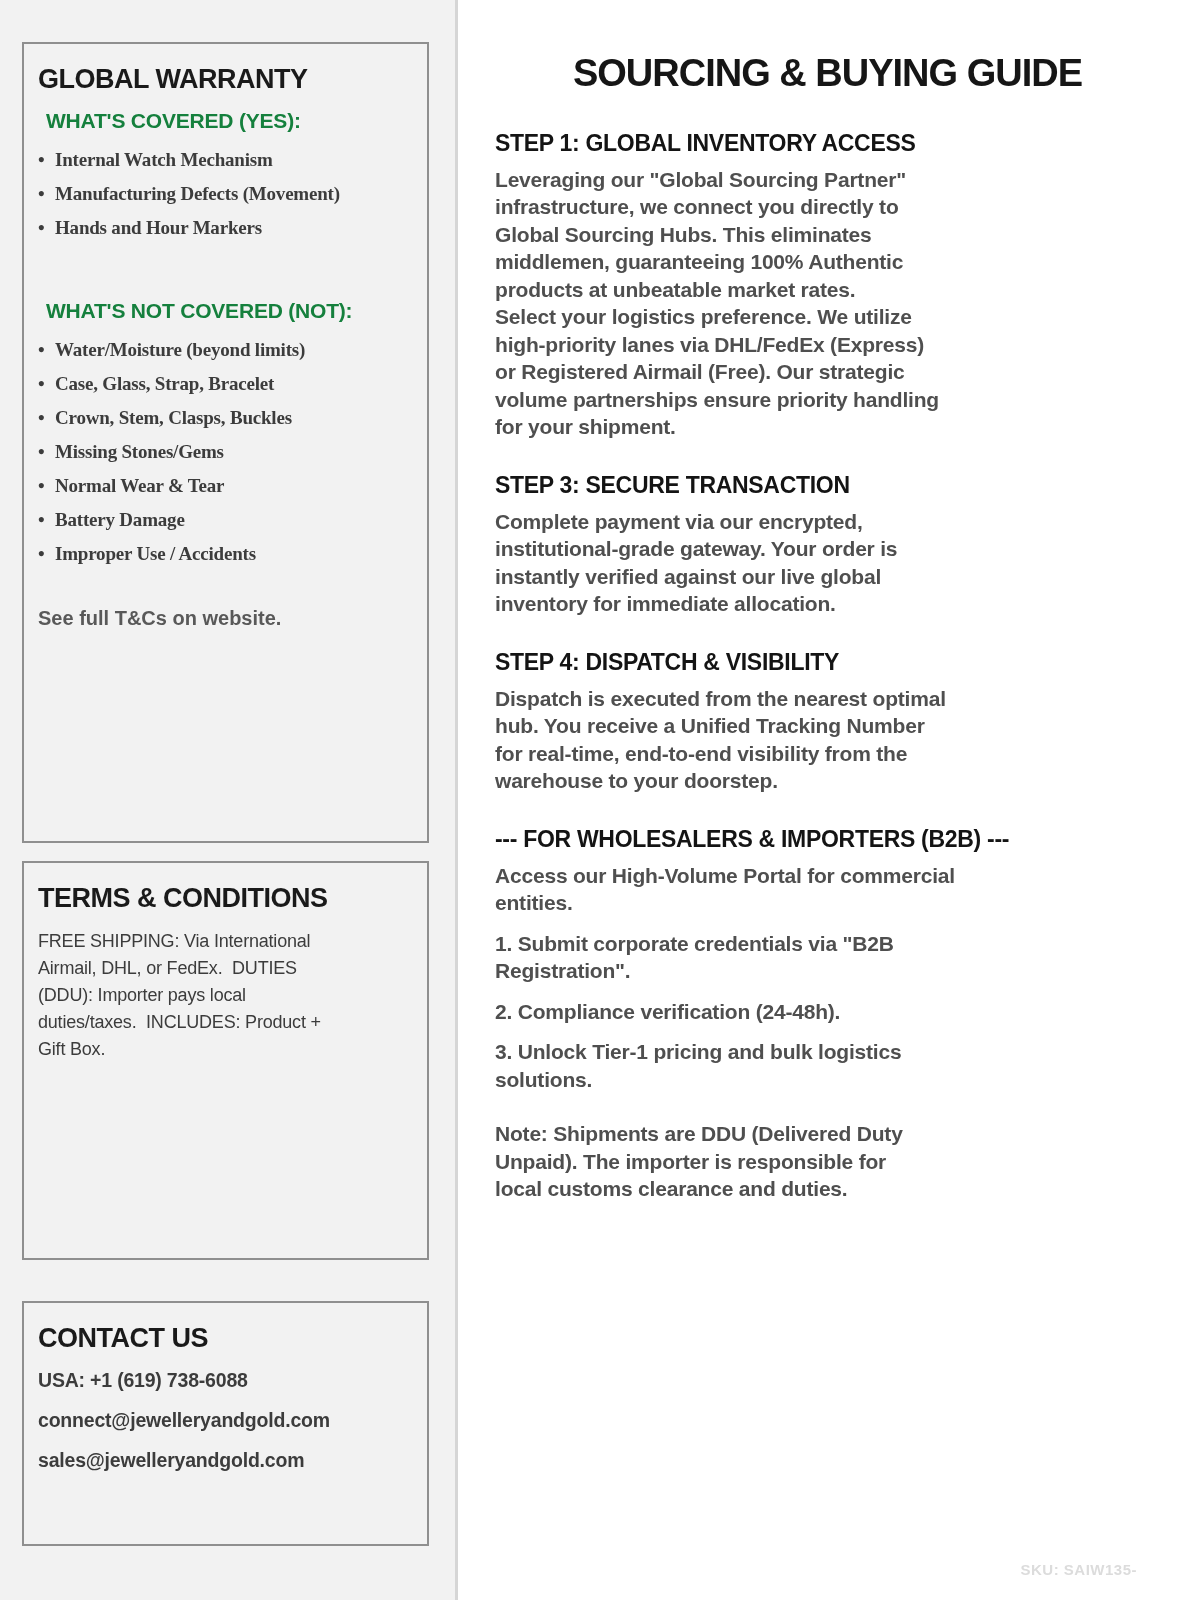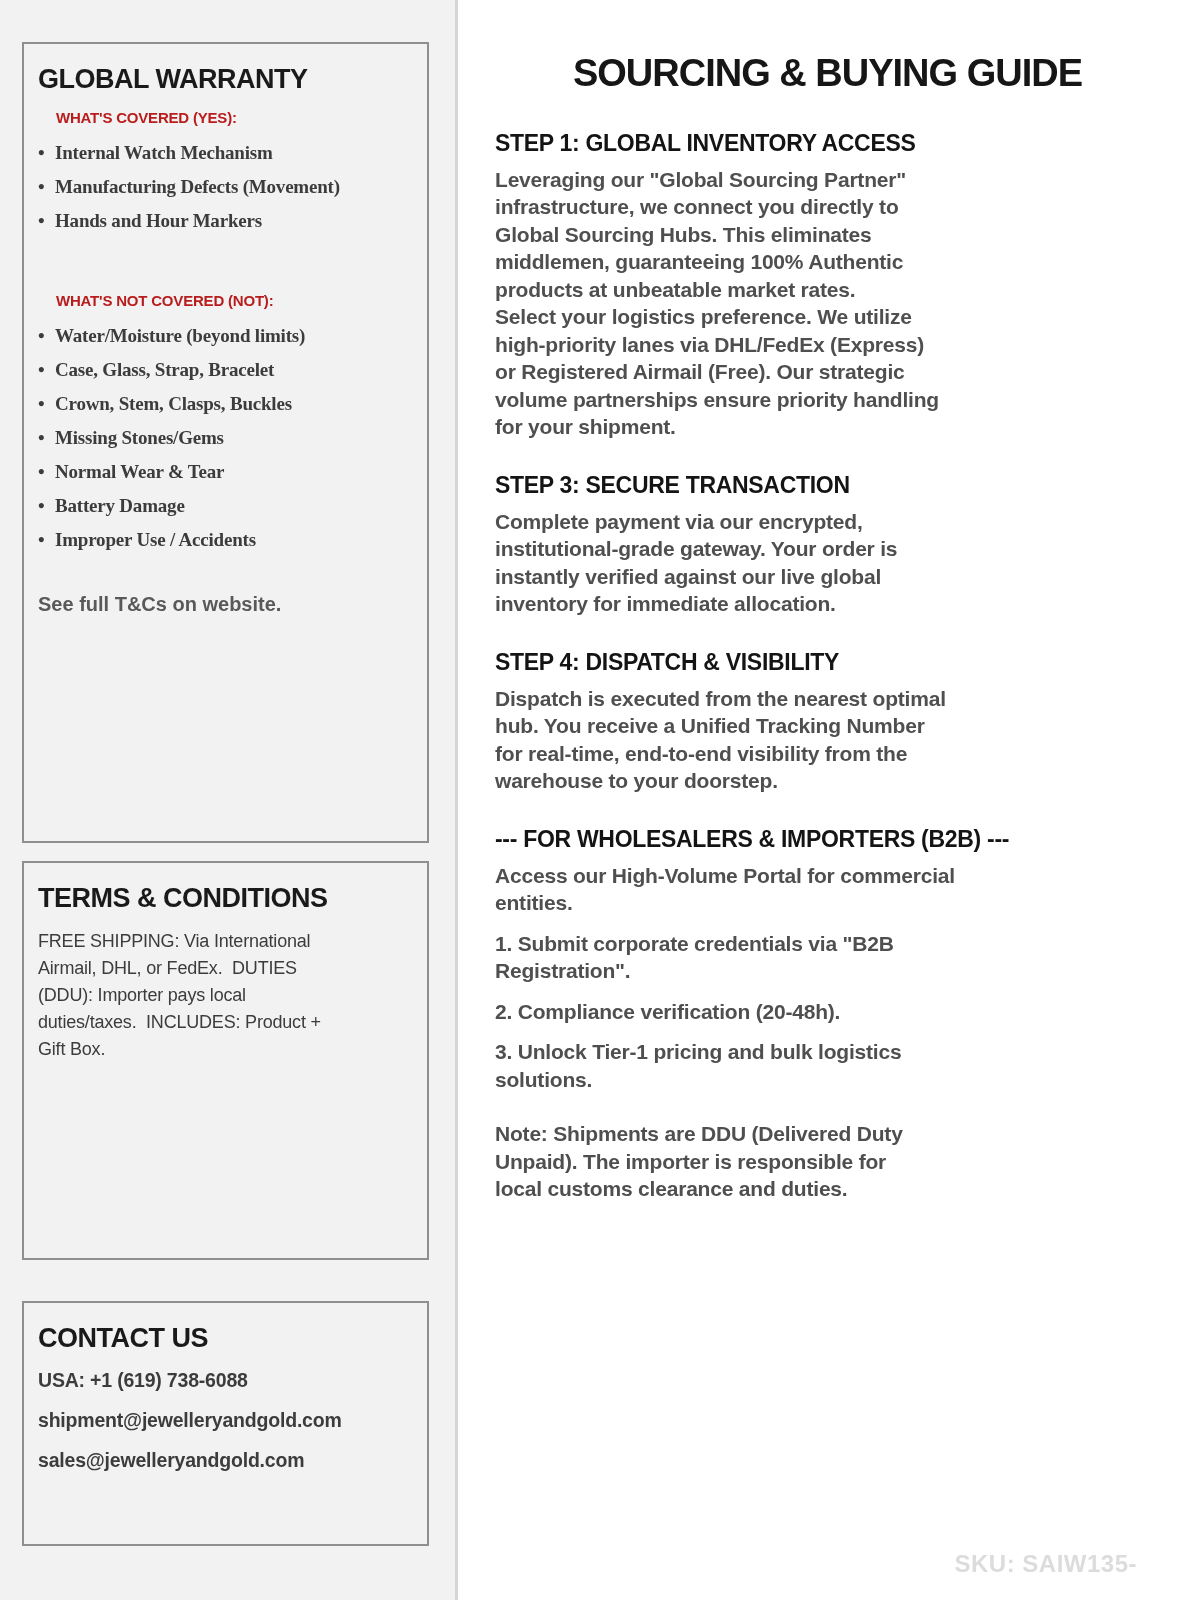--- a/index.html
+++ b/index.html
@@ -28,23 +28,23 @@
   .warranty-box { height: 801px; margin-bottom: 18px; }
   .terms-box    { height: 399px; margin-bottom: 41px; }
   .contact-box  { height: 245px; }
 
   .box h2 {
     margin: 2px 0 14px;
     font-size: 27px; font-weight: bold;
     color: #1a1a1a; letter-spacing: -0.5px;
   }
   .subhead {
-    margin: 0 18px 10px;
-    font-size: 15px; font-weight: bold;
-    color: #b91c1c; letter-spacing: -0.2px;
+    margin: 0 8px 10px;
+    font-size: 21px; font-weight: bold;
+    color: #15803d; letter-spacing: -0.2px;
   }
   .subhead.gap { margin-top: 54px; }
   .blist { list-style: none; margin: 0; padding: 0; }
   .blist li {
     position: relative; padding-left: 17px;
     font-size: 19px; font-weight: bold; color: #3c3c3c;
     line-height: 34px; letter-spacing: -0.2px;
     white-space: nowrap;
     font-family: Liberation Serif, serif;
   }
@@ -86,21 +86,21 @@
   .step:first-of-type h3 { margin-top: 35px; }
   .body-text {
     margin: 0; white-space: pre-wrap;
     font-size: 21px; font-weight: bold;
     color: #4f4f4f; line-height: 27.5px; letter-spacing: -0.2px;
   }
   .b2b .item { margin-top: 13px; }
   .b2b .note { margin-top: 27px; }
   .sku {
     position: absolute; right: 63px; bottom: 22px;
-    font-size: 24px; font-weight: bold;
+    font-size: 15px; font-weight: bold;
     color: #dcdcdc; letter-spacing: 0.5px;
   }
 </style>
 </head>
 <body>
 
 <div class="page">
 
   <aside class="sidebar">
 
@@ -130,21 +130,21 @@
       <p class="terms-body">FREE SHIPPING: Via International
 Airmail, DHL, or FedEx.  DUTIES
 (DDU): Importer pays local
 duties/taxes.  INCLUDES: Product +
 Gift Box.</p>
     </section>
 
     <section class="box contact-box">
       <h2>CONTACT US</h2>
       <p class="contact-item">USA: +1 (619) 738-6088</p>
-      <p class="contact-item">shipment@jewelleryandgold.com</p>
+      <p class="contact-item">connect@jewelleryandgold.com</p>
       <p class="contact-item">sales@jewelleryandgold.com</p>
     </section>
 
   </aside>
 
   <main class="main">
     <h1>SOURCING &amp; BUYING GUIDE</h1>
 
     <section class="step">
       <h3>STEP 1: GLOBAL INVENTORY ACCESS</h3>
@@ -178,21 +178,21 @@
 for real-time, end-to-end visibility from the
 warehouse to your doorstep.</p>
     </section>
 
     <section class="b2b">
       <h3>--- FOR WHOLESALERS &amp; IMPORTERS (B2B) ---</h3>
       <p class="body-text">Access our High-Volume Portal for commercial
 entities.</p>
       <p class="body-text item">1. Submit corporate credentials via "B2B
 Registration".</p>
-      <p class="body-text item">2. Compliance verification (20-48h).</p>
+      <p class="body-text item">2. Compliance verification (24-48h).</p>
       <p class="body-text item">3. Unlock Tier-1 pricing and bulk logistics
 solutions.</p>
       <p class="body-text note">Note: Shipments are DDU (Delivered Duty
 Unpaid). The importer is responsible for
 local customs clearance and duties.</p>
     </section>
 
     <div class="sku">SKU: SAIW135-</div>
   </main>
 

